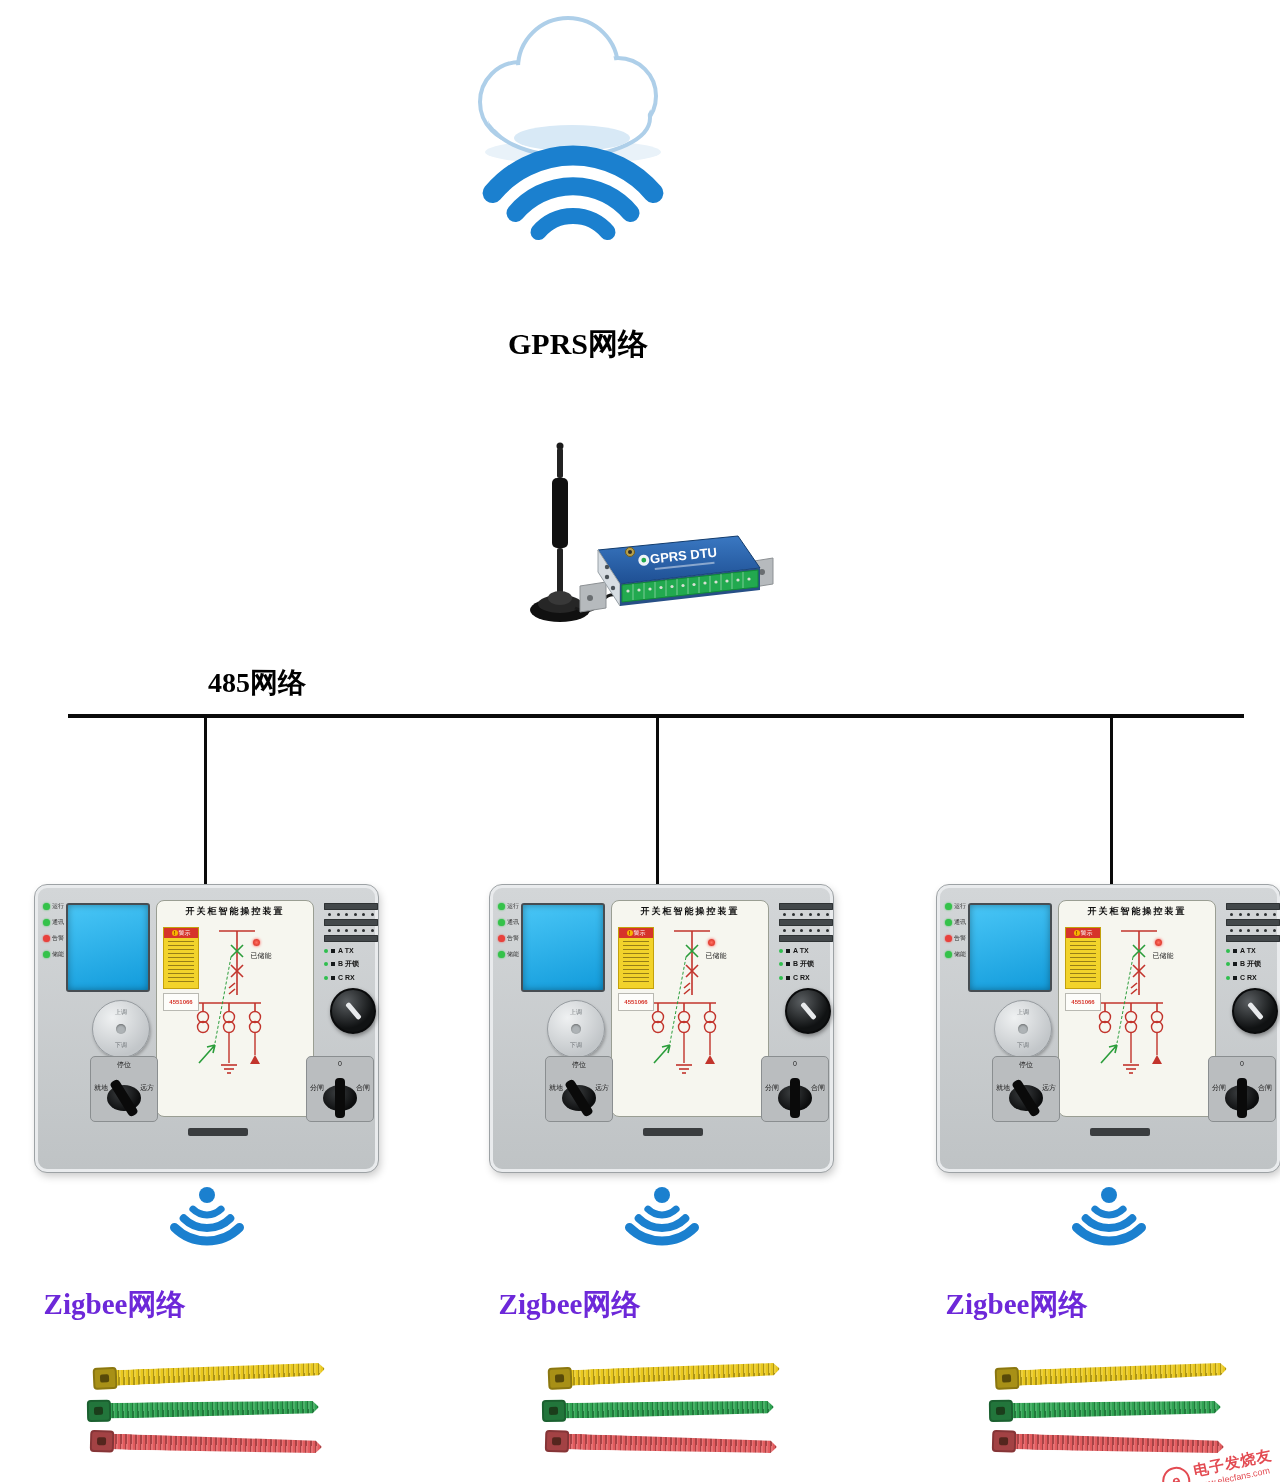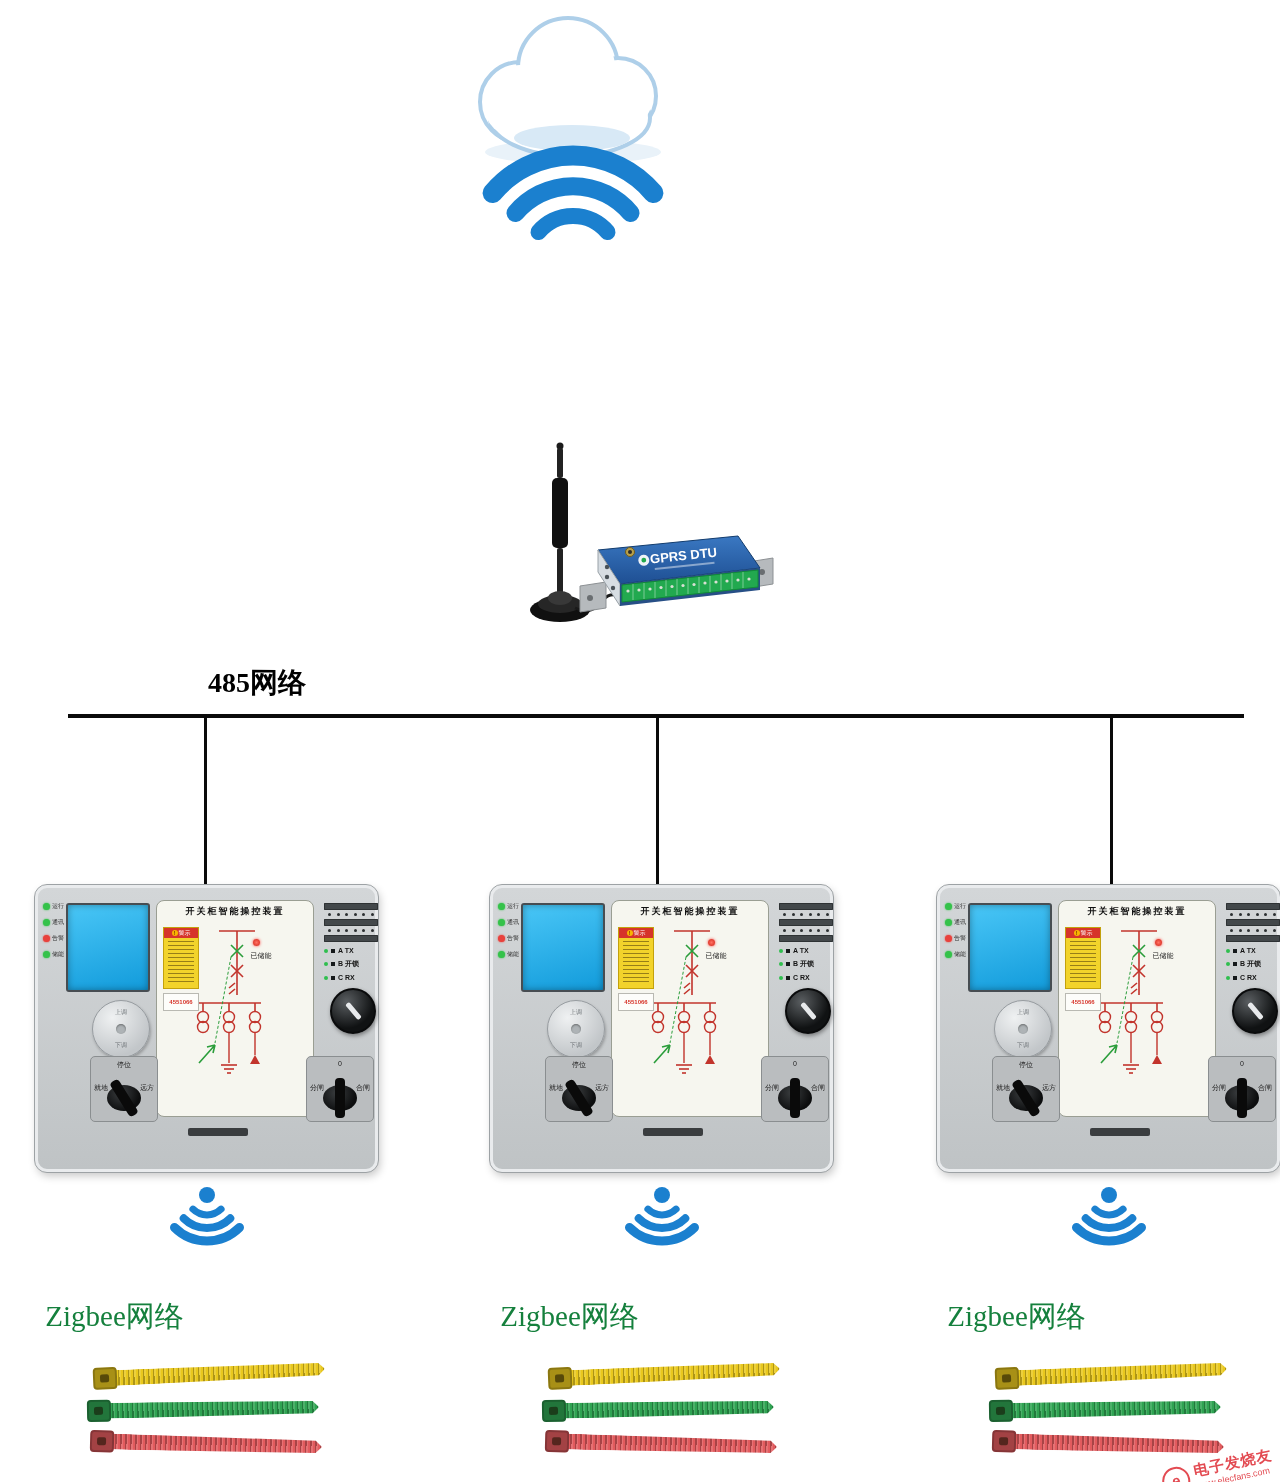--- a/index.html
+++ b/index.html
@@ -87,23 +87,23 @@
   .r-right{position:absolute;right:3px;top:26px;}
   .r-knob{position:absolute;left:50%;top:28px;transform:translateX(-50%);width:34px;height:26px;
           border-radius:50%;background:radial-gradient(circle at 40% 30%,#3a3d3f,#0c0d0e 70%);}
   .r-knob::after{content:'';position:absolute;left:12px;top:-7px;width:10px;height:40px;
                  background:#0a0a0a;border-radius:4px;}
   .rot-left .r-knob::after{transform:rotate(-32deg);}
   .p-port{position:absolute;left:150px;top:240px;width:60px;height:8px;background:#3a3d3f;border-radius:2px;}
 
   
   .zb-icon{position:absolute;left:50%;top:298px;transform:translateX(-50%);}
-  .zb-label{position:absolute;top:412px;left:50%;transform:translateX(-50%) translateX(-92px);
-            font-family:"Liberation Serif","DejaVu Serif",serif;font-weight:400;font-size:29px;
-            color:#15803d;white-space:nowrap;}
+  .zb-label{position:absolute;top:400px;left:50%;transform:translateX(-50%) translateX(-92px);
+            font-family:"Liberation Serif","DejaVu Serif",serif;font-weight:700;font-size:29px;
+            color:#6d28d9;white-space:nowrap;}
   .cables{position:absolute;left:50%;top:478px;transform:translateX(-50%);width:240px;}
   .tie{position:relative;height:24px;margin-bottom:11px;}
   .tie.t1{transform:rotate(-2.5deg) translateX(6px);}
   .tie.t2{transform:rotate(-1deg);}
   .tie.t3{transform:rotate(1.5deg) translateX(3px);}
   .tie-head{position:absolute;left:0;top:0;width:24px;height:22px;background:var(--c,#ccc);
             filter:brightness(.72);border-radius:4px;box-shadow:inset 0 0 0 2px rgba(0,0,0,.18);}
   .tie-head::after{content:'';position:absolute;left:7px;top:7px;width:9px;height:8px;
                    background:rgba(30,22,0,.55);border-radius:2px;}
   .tie-body{position:absolute;left:20px;top:3px;width:212px;height:16px;
@@ -139,20 +139,21 @@
       <ellipse cx="122" cy="112" rx="77" ry="35"></ellipse>
     </g>
     <ellipse cx="124" cy="132" rx="58" ry="13" fill="#d8e9f6"></ellipse>
     <g>
       <path class="wifi-arc" stroke-width="20" d="M 44.6 187 A 105 105 0 0 1 205.4 187"></path>
       <path class="wifi-arc" stroke-width="18" d="M 67.5 207 A 75 75 0 0 1 182.5 207"></path>
       <path class="wifi-arc" stroke-width="16" d="M 90.5 226 A 45 45 0 0 1 159.5 226"></path>
     </g>
   </svg>
 
+  <div class="net-label gprs-label">GPRS网络</div>
 
   <svg class="abs" style="left:480px;top:438px" width="300" height="225" viewBox="0 0 300 225">
     <defs>
       <linearGradient id="dtuTop" x1="0" y1="0" x2="0" y2="1">
         <stop offset="0" stop-color="#3a78c2"></stop>
           <stop offset="1" stop-color="#1e4f93"></stop>
       </linearGradient>
     </defs>
 
     <g>

